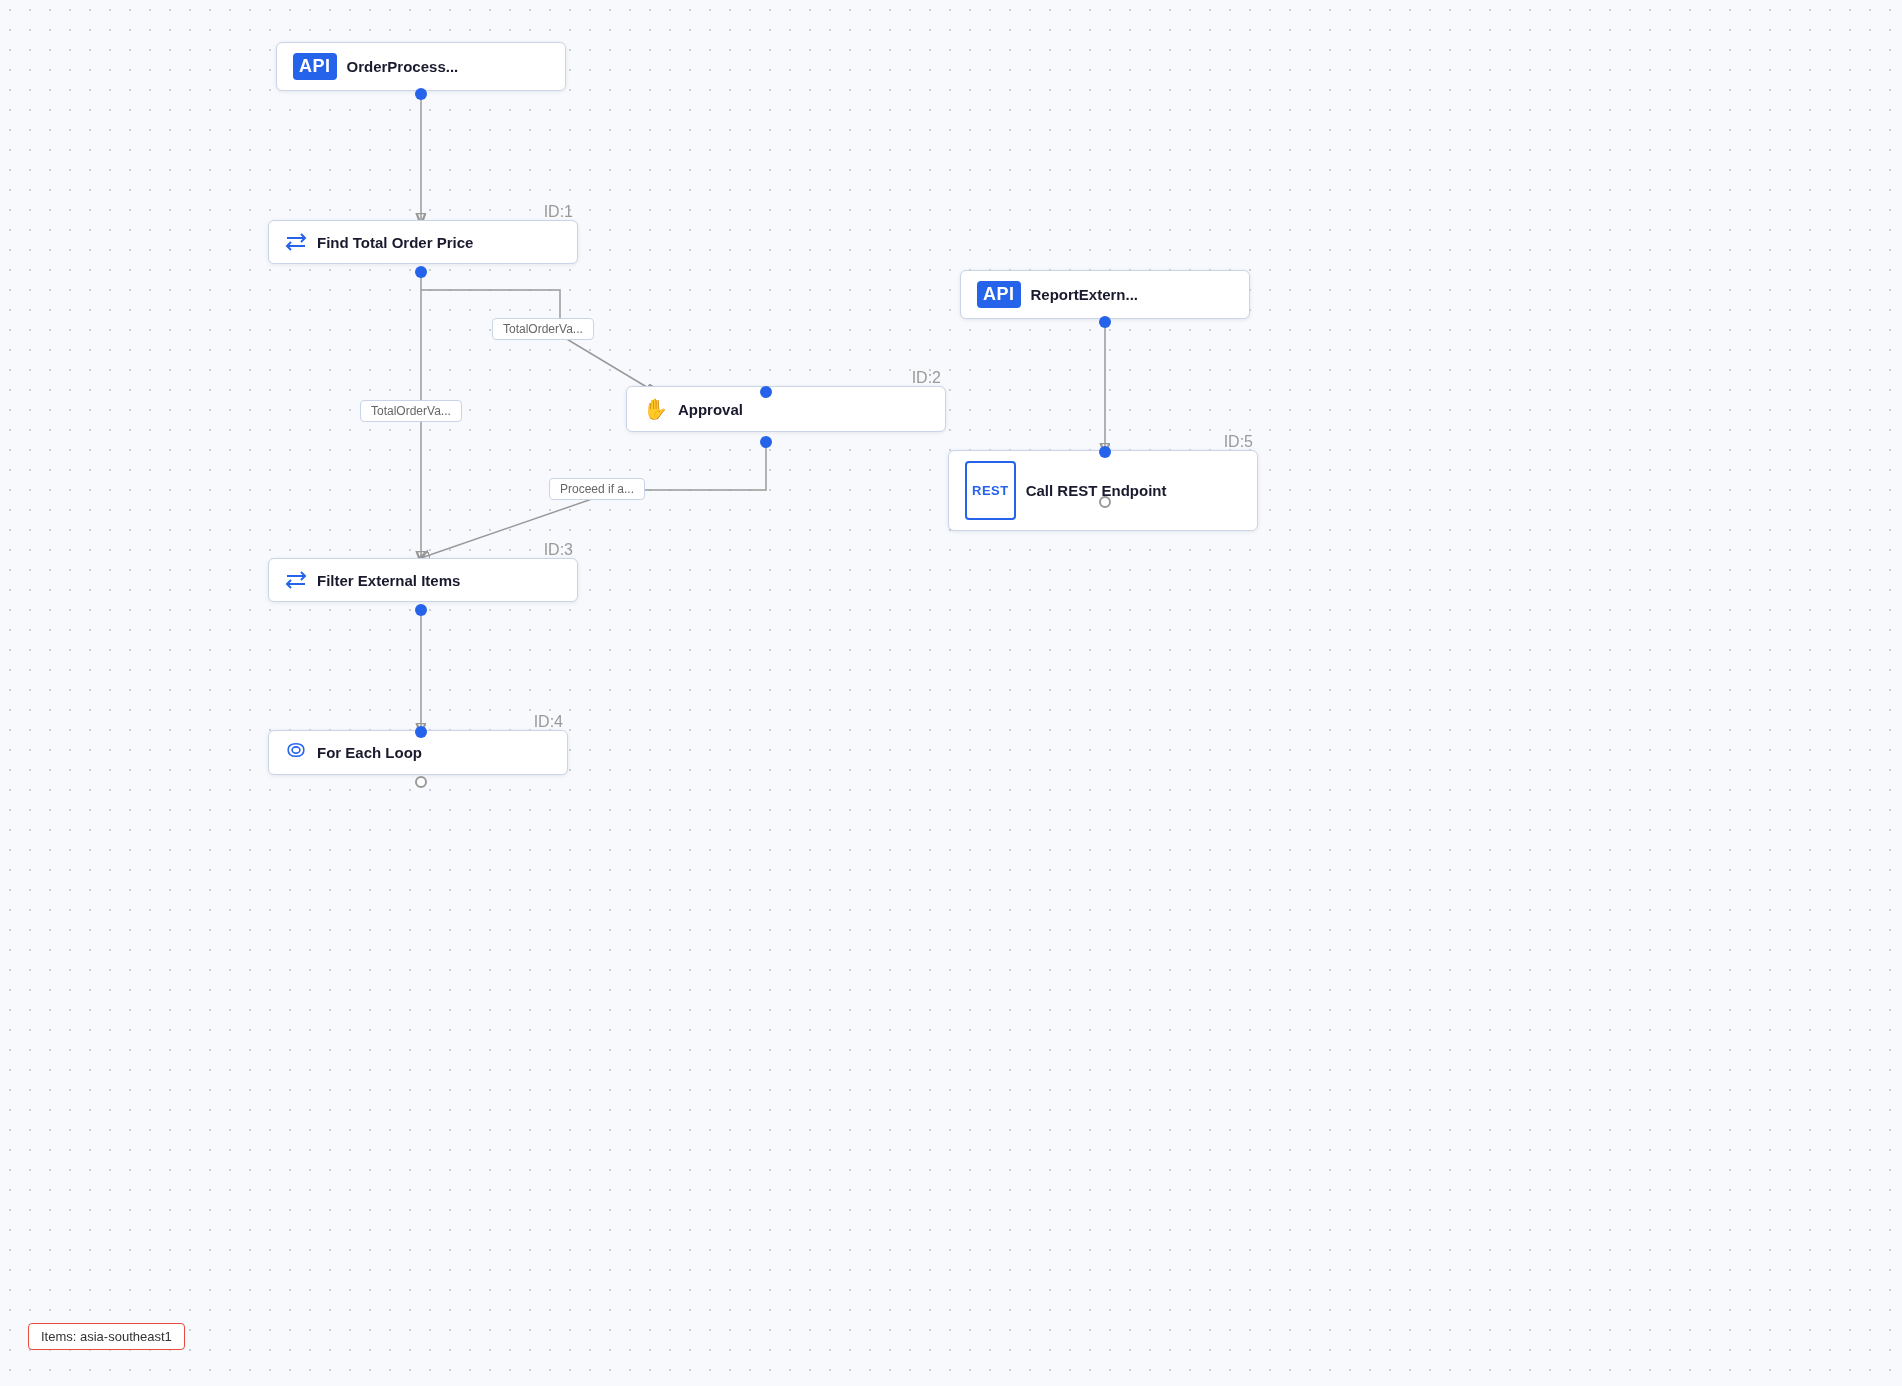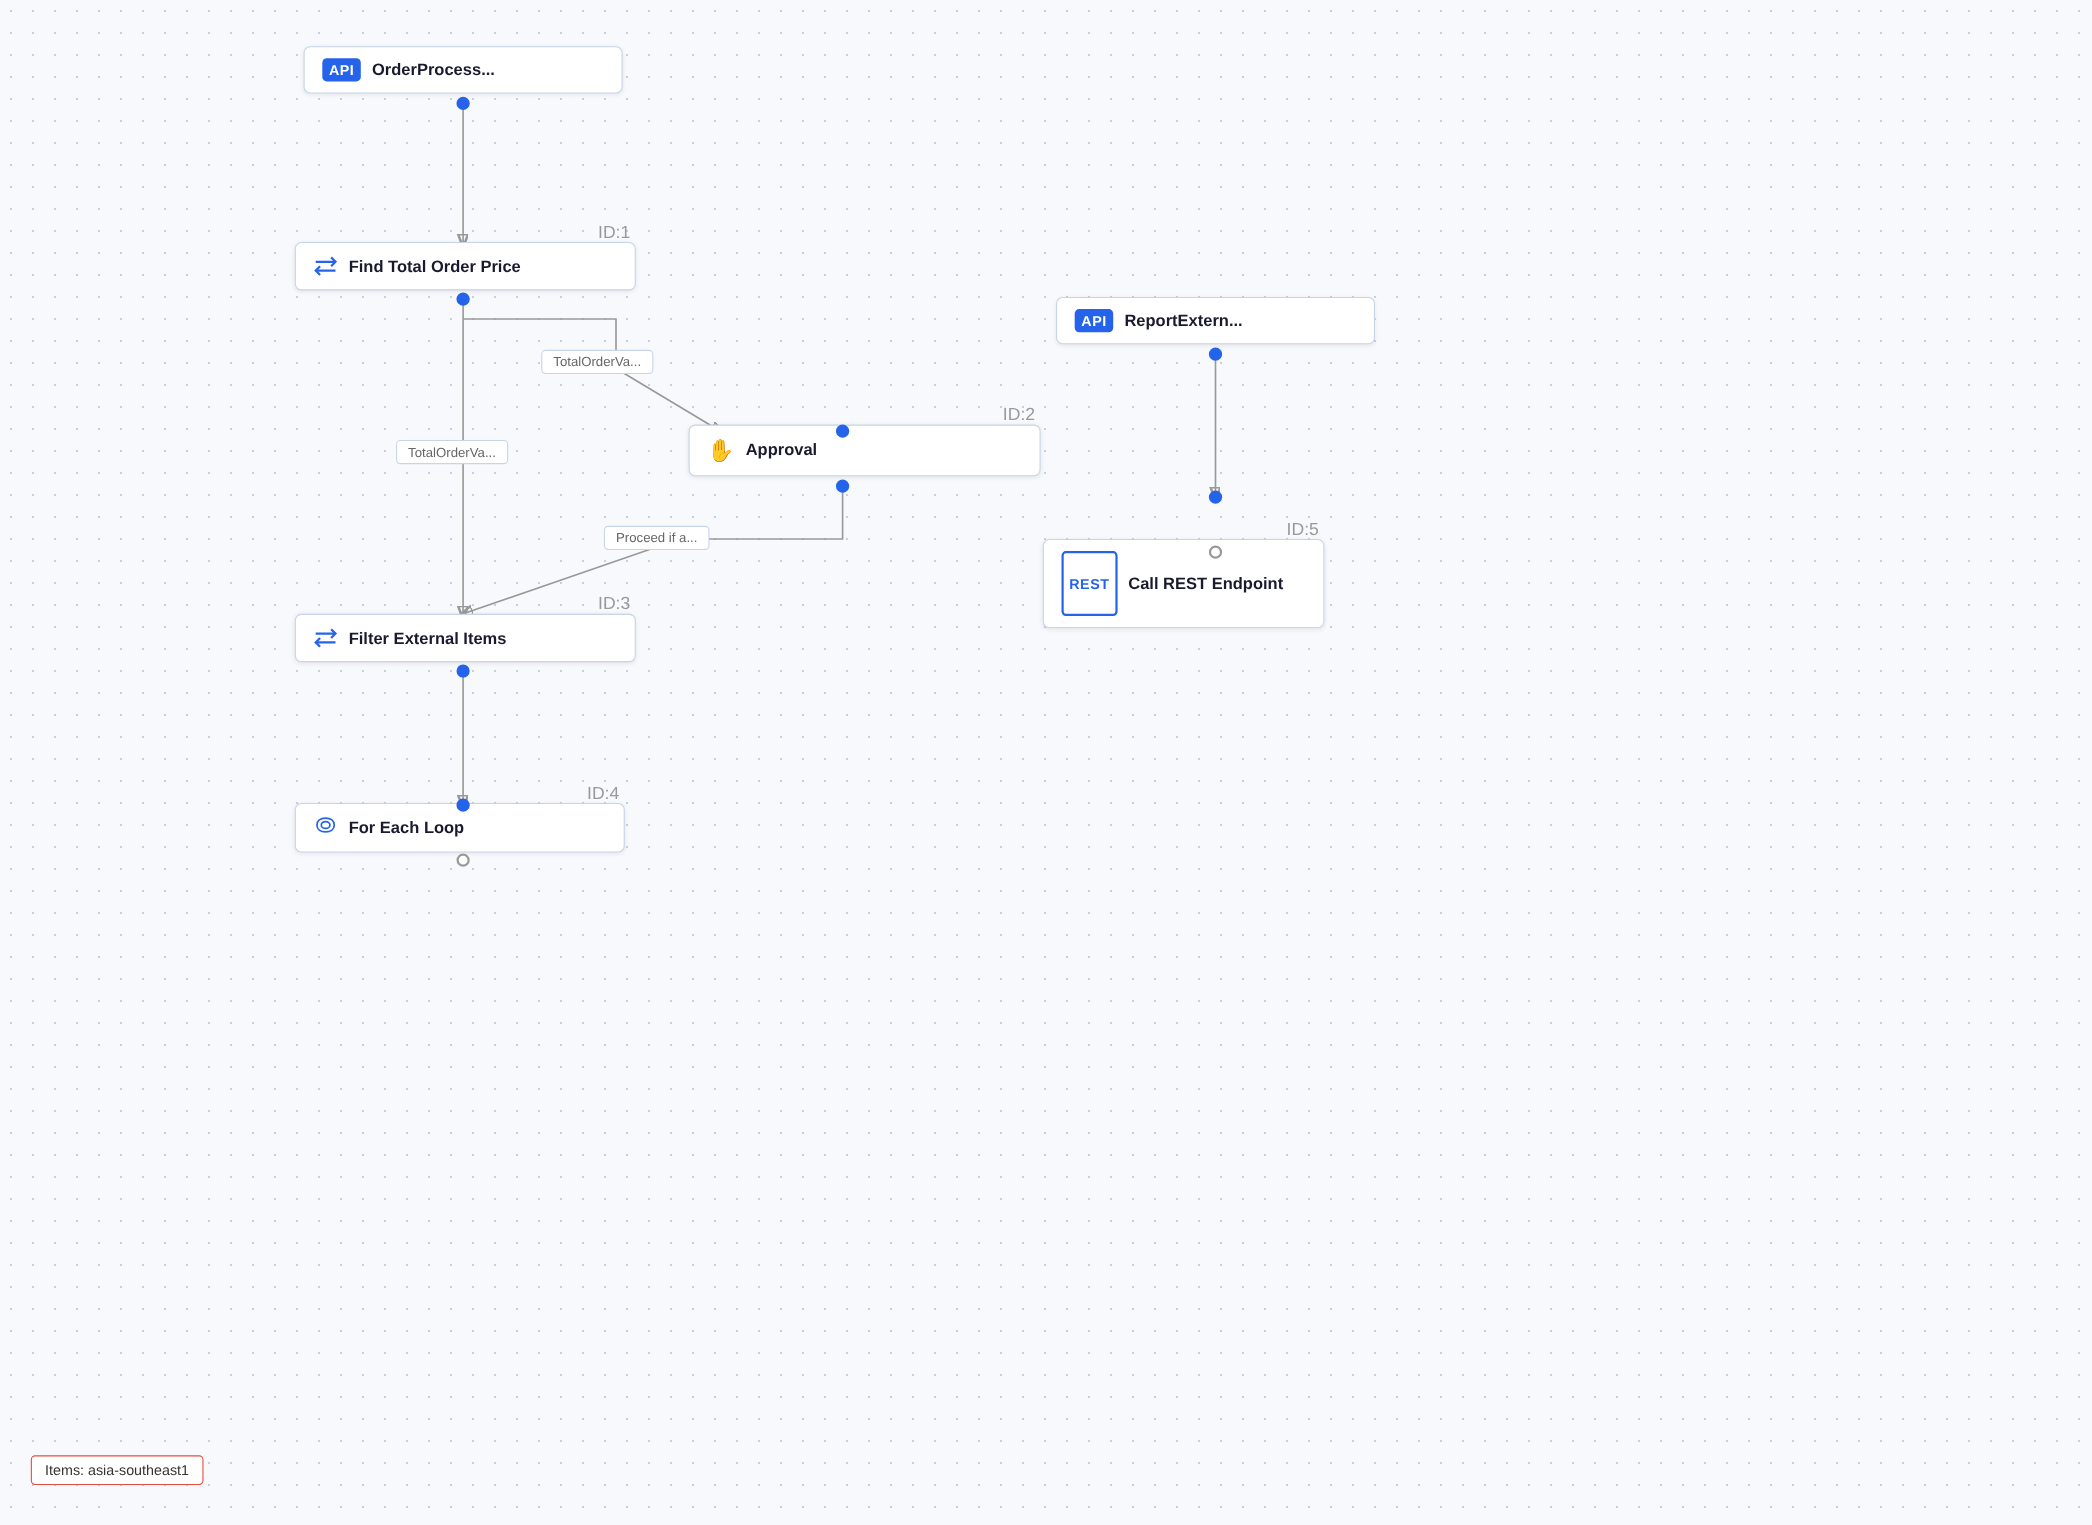--- a/index.html
+++ b/index.html
@@ -45,21 +45,21 @@
       top: -18px;
       right: 4px;
       font-size: 16px;
       color: #999;
     }
 
     .api-badge {
       background: #2563eb;
       color: #fff;
       font-weight: 700;
-      font-size: 13px;
+      font-size: 18px;
       border-radius: 4px;
       padding: 3px 6px;
       letter-spacing: 0.5px;
     }
 
     .rest-badge {
       background: #fff;
       color: #2563eb;
       font-weight: 700;
       font-size: 13px;
@@ -249,21 +249,21 @@
   </div>
   <div class="dot" style="left:421px; top:732px;"></div>
   <div class="dot-empty" style="left:421px; top:782px;"></div>
 
   <div class="node" style="left:960px; top:270px; width:290px;">
     <span class="api-badge">API</span>
     <span class="node-label">ReportExtern...</span>
   </div>
   <div class="dot" style="left:1105px; top:322px;"></div>
 
-  <div class="node" style="left:948px; top:450px; width:256px;margin-top:40px;">
+  <div class="node" style="left:948px; top:450px; width:310px;">
     <span class="node-id">ID:5</span>
     <span class="rest-badge">REST</span>
     <span class="node-label">Call REST Endpoint</span>
   </div>
   <div class="dot" style="left:1105px; top:452px;"></div>
   <div class="dot-empty" style="left:1105px; top:502px;"></div>
 
   <div class="region-badge">
     <span>Items: asia-southeast1</span>
   </div>

